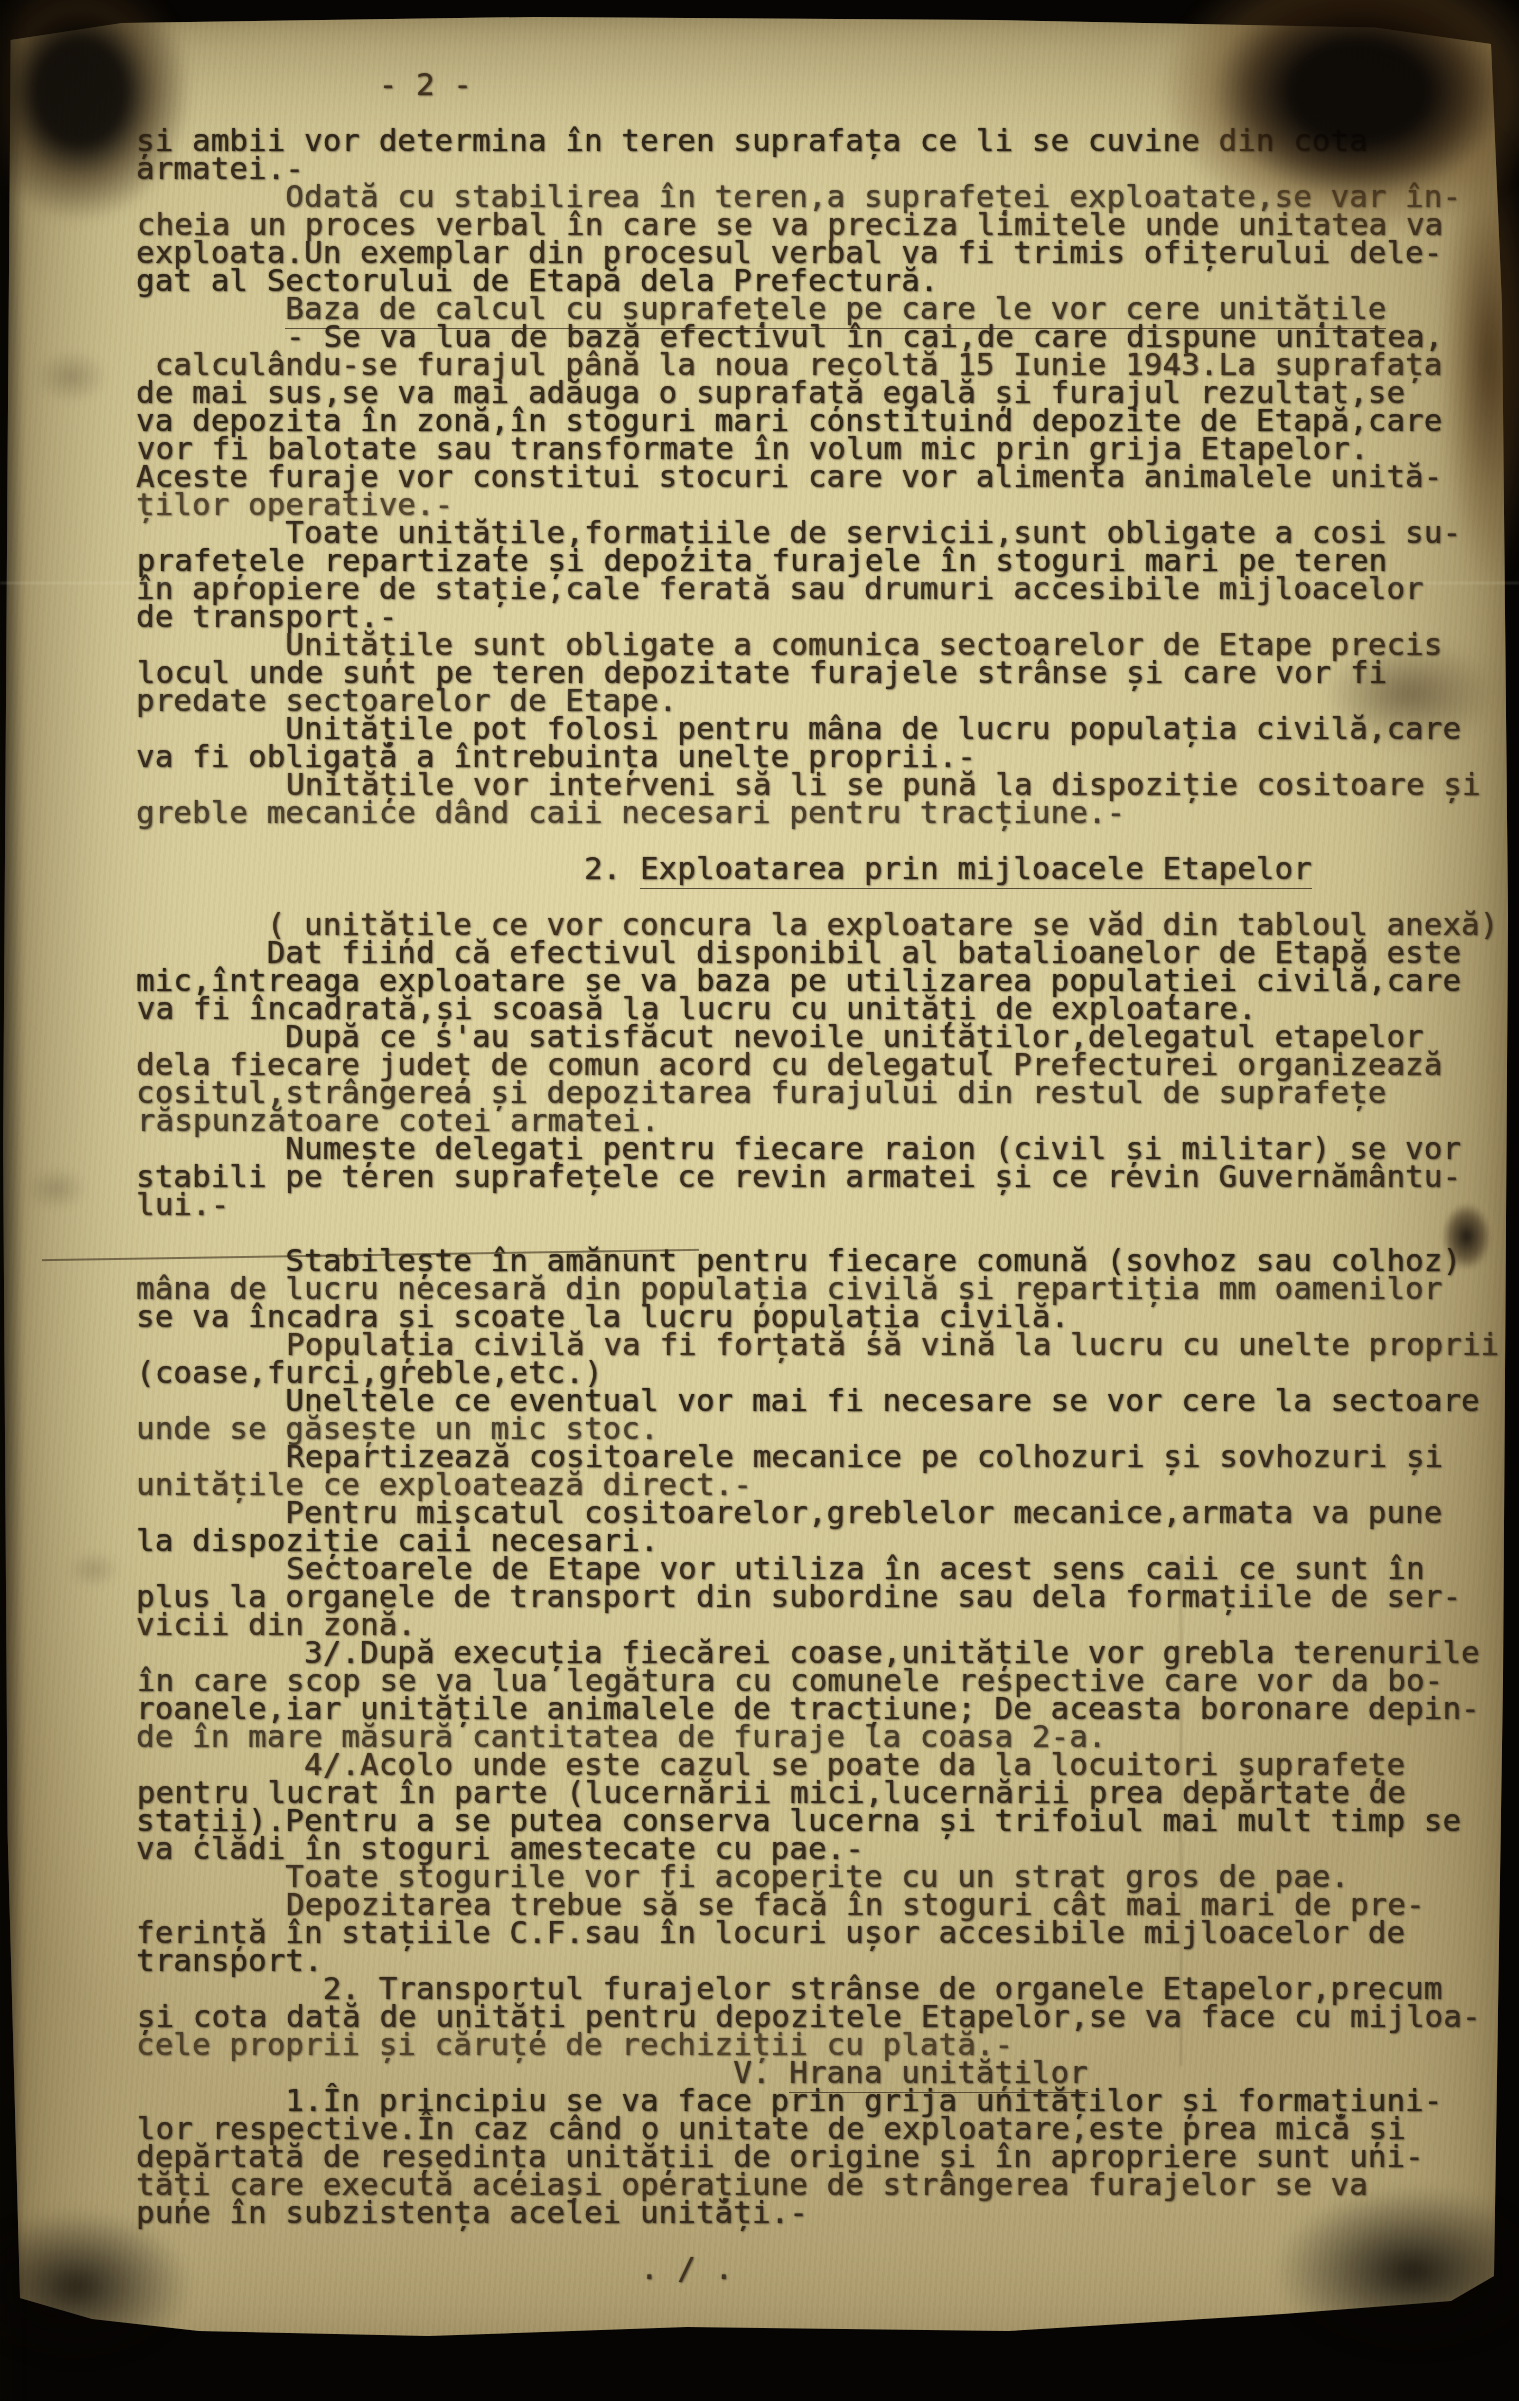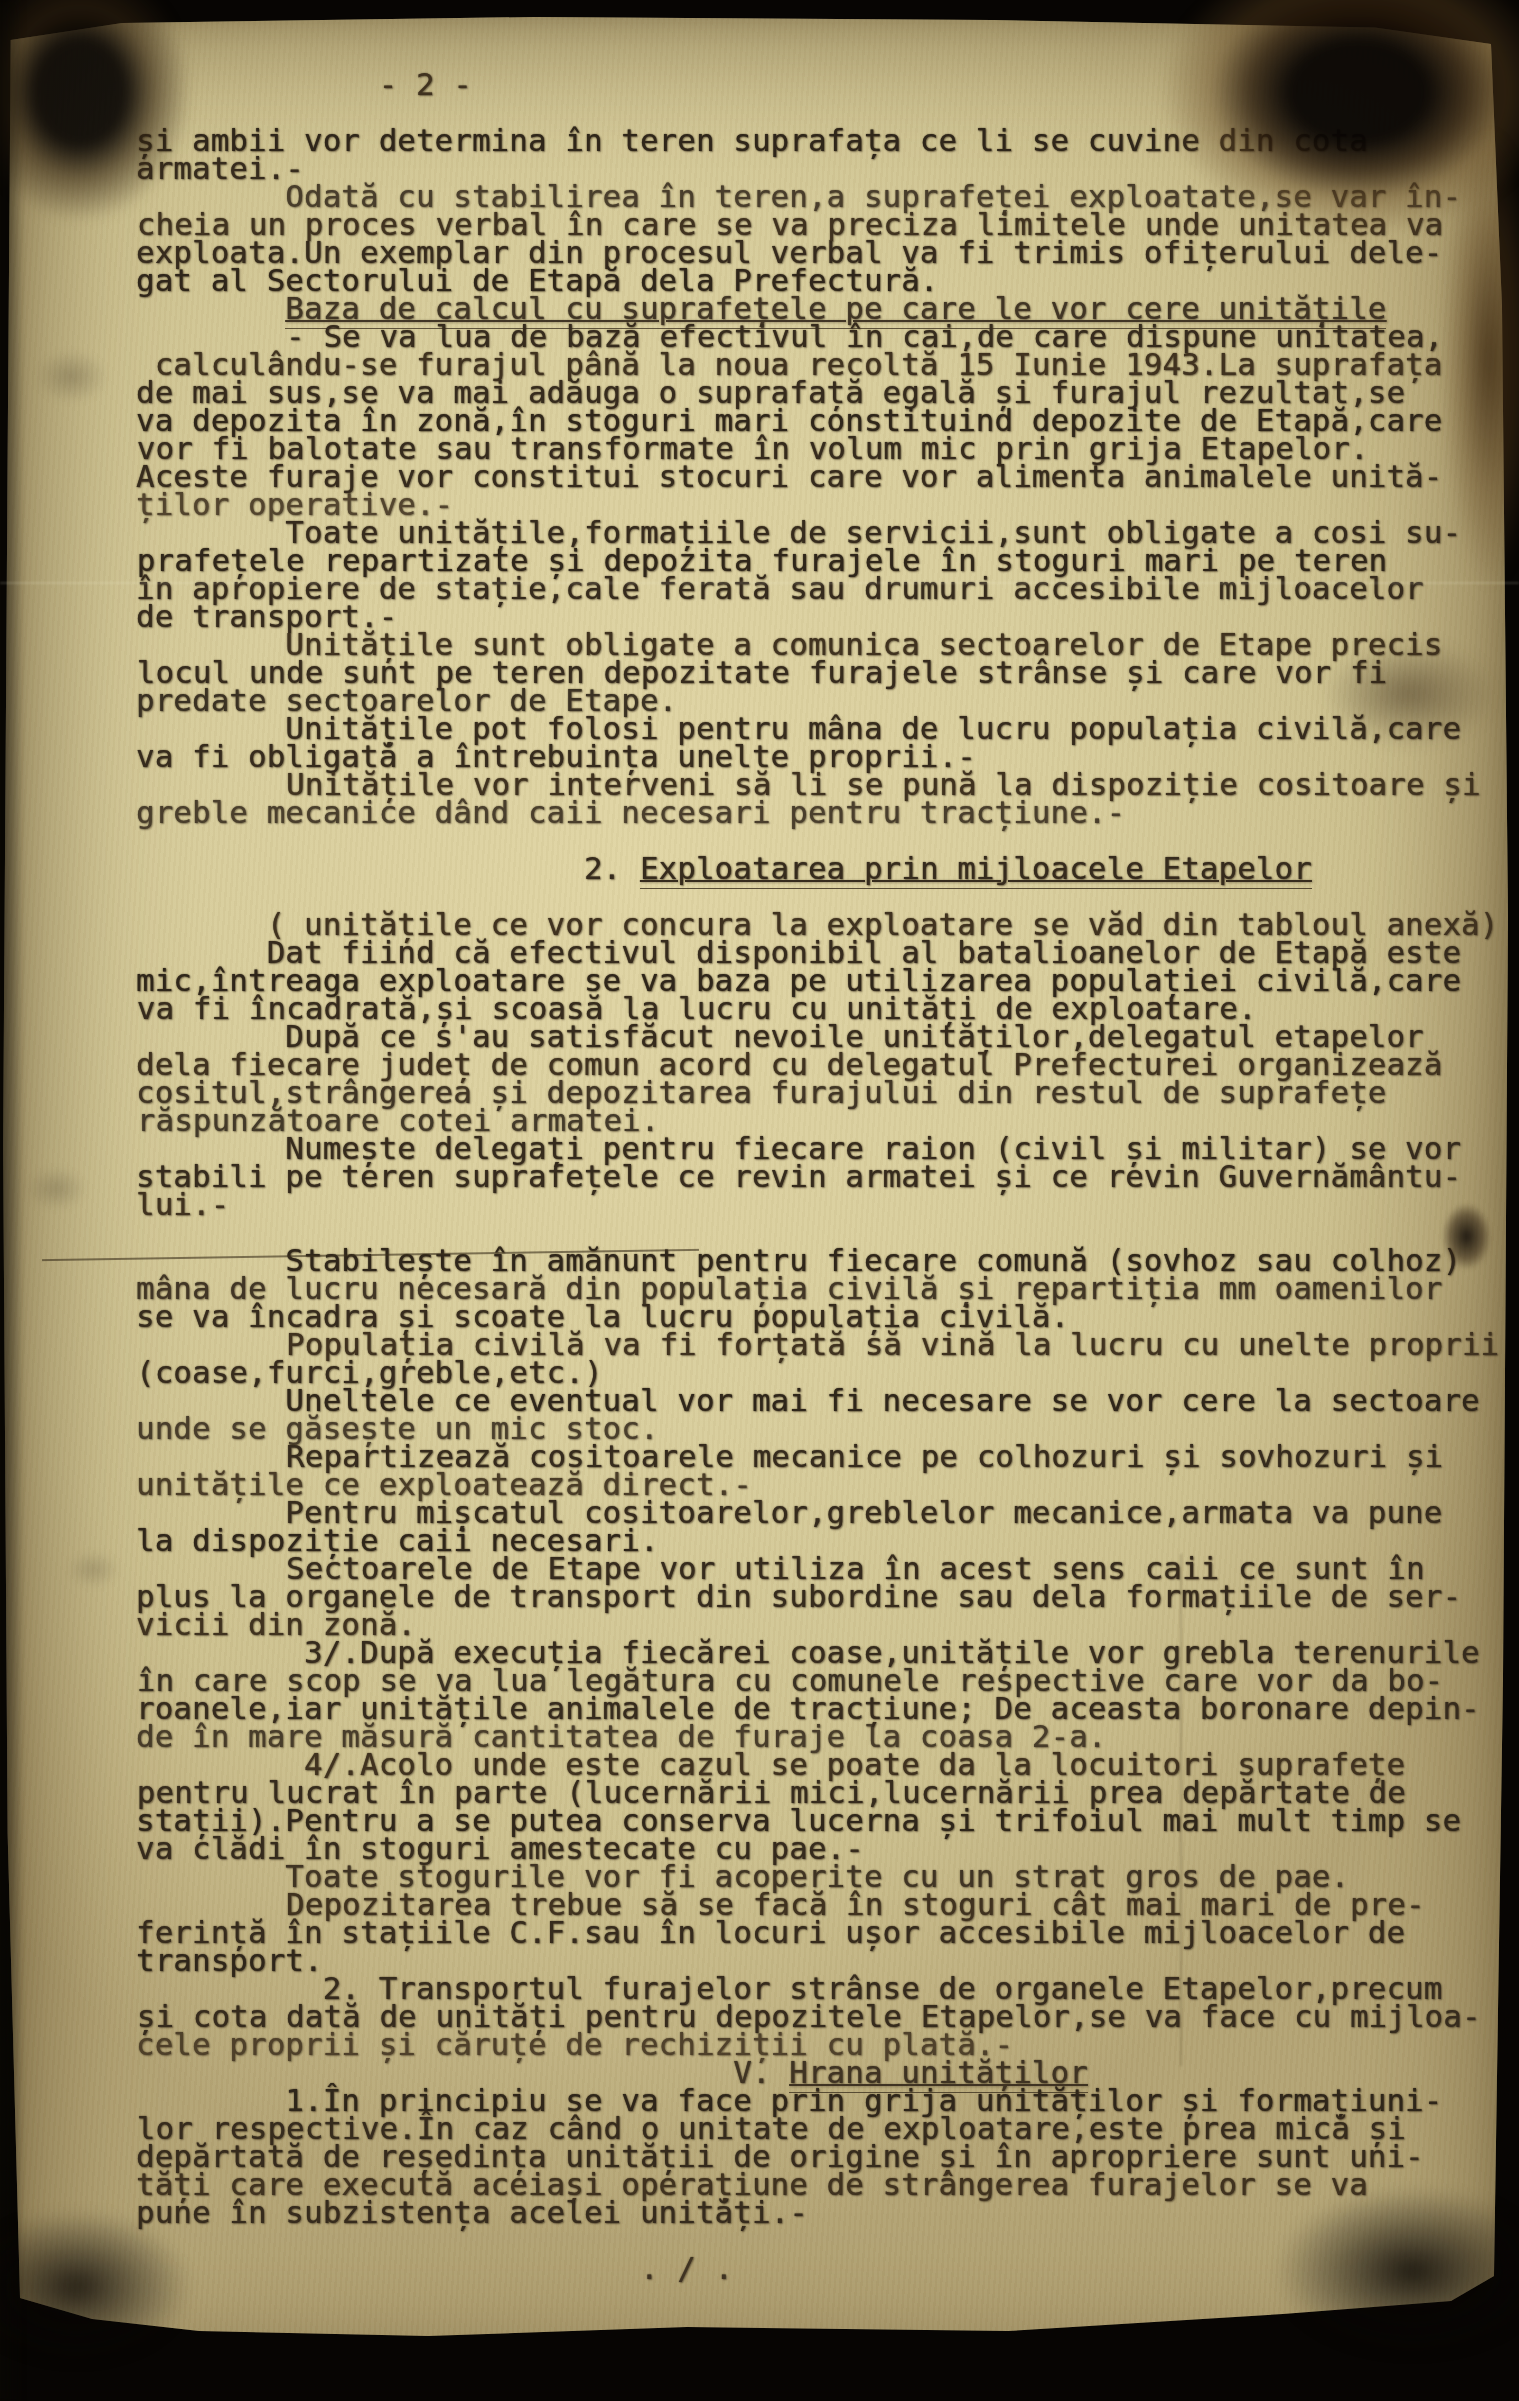--- a/index.html
+++ b/index.html
@@ -35,21 +35,20 @@
     text-shadow:0 0 1.5px rgba(52,40,24,.85), 1px 0.5px 1.7px rgba(52,40,24,.5);
     filter:blur(0.3px);
   }
   .line{min-height:28px;}
   .line:nth-child(5n+1){color:#40321f;}
   .line:nth-child(5n+3){color:#2f261a;}
   .line:nth-child(7n+2){opacity:.93;}
   .line:nth-child(11n+5){opacity:.88;}
   .line:nth-child(4n+2){transform:translateX(0.8px);}
   .uline{
-    text-decoration:underline;
     text-decoration-thickness:1.5px;
     border-bottom:1.5px solid rgba(54,43,26,.8);
     padding-bottom:1.5px;
     margin-top:21px;
   }
   .stain{position:absolute;pointer-events:none;}
   .burn-tr{right:-38px;top:-53px;width:397px;height:290px;border-radius:50%;
     background:radial-gradient(closest-side, rgba(8,5,3,.96) 0 34%, rgba(40,25,10,.78) 55%, rgba(95,68,32,.42) 74%, transparent 100%);
     filter:blur(5.3px);}
   .streak-r{right:-20px;top:130px;width:99px;height:458px;border-radius:50%;

